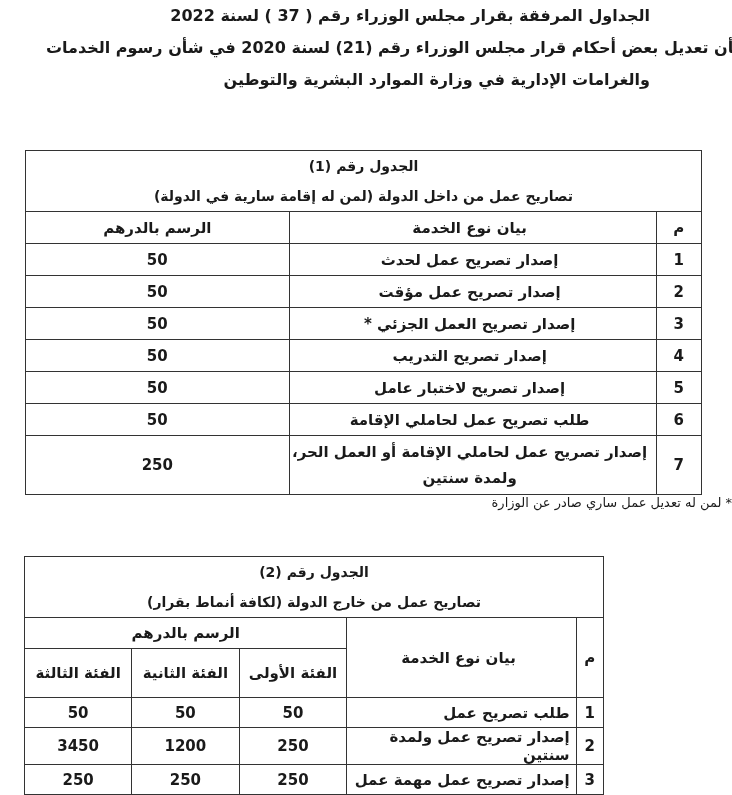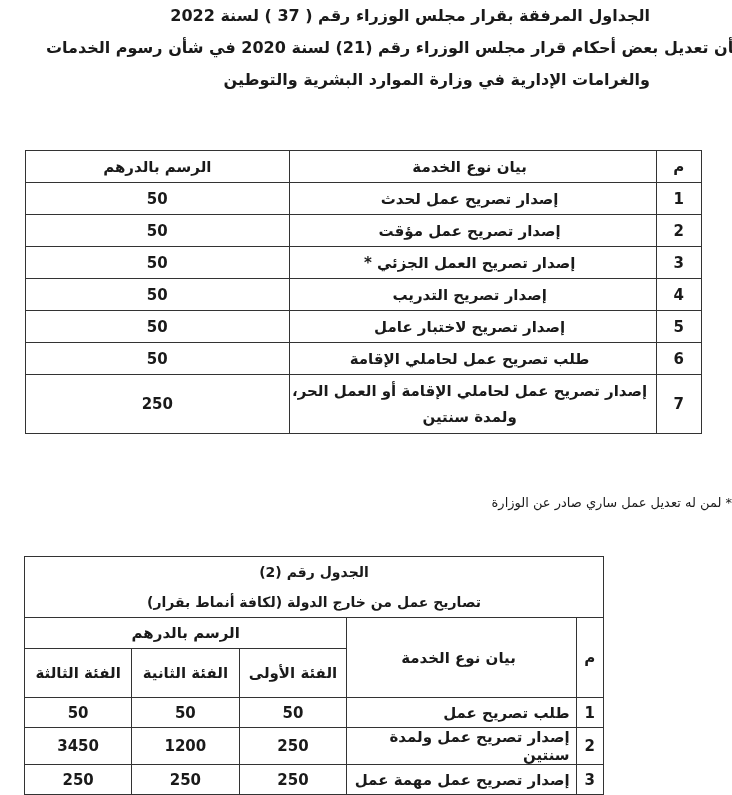--- a/index.html
+++ b/index.html
@@ -46,20 +46,26 @@
 </style>
 </head>
 <body>
 
 <div class="doc-title t1">الجداول المرفقة بقرار مجلس الوزراء رقم ( 37 ) لسنة 2022</div>
 <div class="doc-title t2">بشأن تعديل بعض أحكام قرار مجلس الوزراء رقم (21) لسنة 2020 في شأن رسوم الخدمات</div>
 <div class="doc-title t3">والغرامات الإدارية في وزارة الموارد البشرية والتوطين</div>
 
 <table id="table1">
   <tbody>
+      <tr>
+    <td colspan="3" class="title-cell">
+      <div>الجدول رقم (1)</div>
+      <div>تصاريح عمل من داخل الدولة (لمن له إقامة سارية في الدولة)</div>
+    </td>
+  </tr>
   <tr class="hdr">
     <td class="num">م</td>
     <td class="desc" style="text-align:center">بيان نوع الخدمة</td>
     <td class="fee">الرسم بالدرهم</td>
   </tr>
   <tr class="row">
     <td class="num">1</td>
     <td class="desc">إصدار تصريح عمل لحدث</td>
     <td class="fee">50</td>
   </tr>

